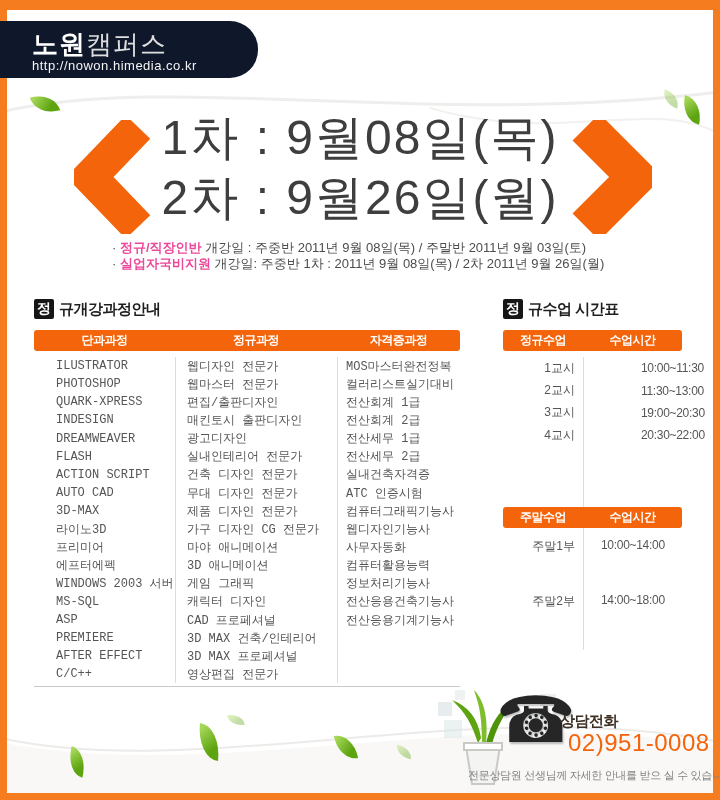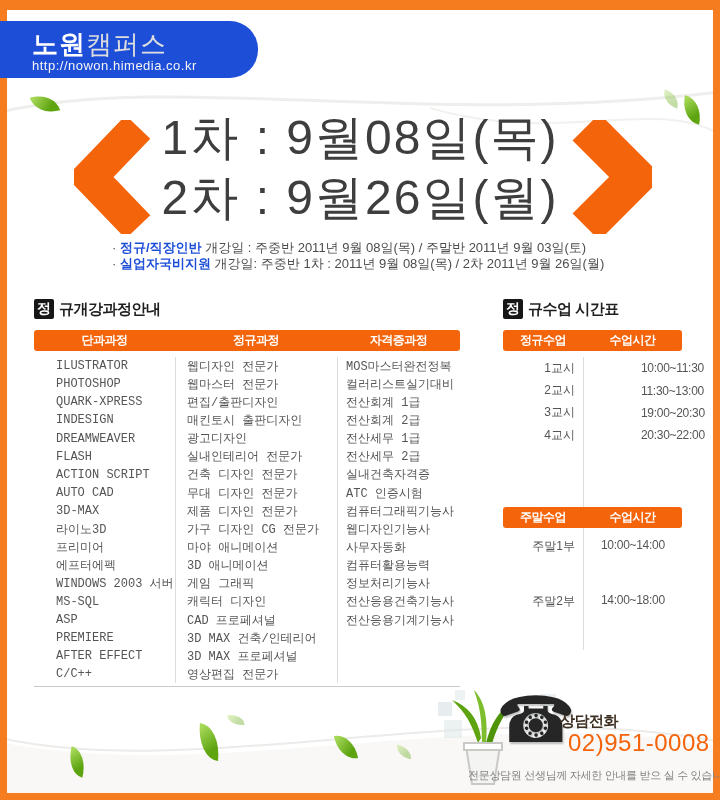--- a/index.html
+++ b/index.html
@@ -7,38 +7,38 @@
        font-family:"Liberation Sans","DejaVu Sans",sans-serif;}
   
   .frame{position:absolute;background:#f57d1f;z-index:1;}
   .frame.top{left:0;top:0;width:720px;height:10px;}
   .frame.left{left:0;top:0;width:7px;height:800px;}
   .frame.right{left:713px;top:0;width:7px;height:800px;}
   .frame.bottom{left:0;top:793px;width:720px;height:7px;}
   
   .waves{position:absolute;left:0;top:0;width:720px;height:800px;z-index:0;}
   
-  .site-header{position:absolute;left:0;top:21px;width:258px;height:57px;background:#1d4ed8;
+  .site-header{position:absolute;left:0;top:21px;width:258px;height:57px;background:#0f172a;
                border-radius:0 28px 28px 0;z-index:3;padding:0;box-sizing:border-box;}
   .brand{position:absolute;left:32px;top:6px;font-size:26px;letter-spacing:1px;color:#fff;white-space:nowrap;}
   .brand .b1{font-weight:bold;color:#ffffff;}
   .brand .b2{font-weight:normal;color:#dedede;}
   .site-url{position:absolute;left:32px;top:37px;font-size:13px;color:#f4f4f4;letter-spacing:0.5px;}
   
   .leaf{position:absolute;z-index:2;background:linear-gradient(135deg,#a6d858 10%,#5ea411 70%);
         border-radius:0 100% 0 100%;}
   .leaf.faded{opacity:.38;}
   
   .banner-line{position:absolute;left:140px;width:440px;text-align:center;font-size:48px;
                color:#3e3e3e;letter-spacing:2px;white-space:nowrap;z-index:2;
                text-shadow:0 1px 0 rgba(255,255,255,.8);}
   .chev{position:absolute;z-index:2;}
   
   .notices{position:absolute;left:112px;top:240px;z-index:2;font-size:13px;color:#4c4c4c;line-height:16px;white-space:nowrap;}
-  .notices .lbl{font-weight:bold;color:#1d4ed8;margin-top:12px;}
+  .notices .lbl{font-weight:bold;color:#ec4899;margin-top:12px;}
   
   .section-title{position:absolute;z-index:2;display:flex;align-items:center;gap:5px;}
   .section-title .cap{width:20px;height:20px;background:#161616;color:#fff;font-weight:bold;
         font-size:14px;display:flex;align-items:center;justify-content:center;border-radius:2px;}
   .section-title .rest{font-weight:bold;font-size:15px;color:#1e1e1e;letter-spacing:-0.5px;}
   
   .bar{position:absolute;height:21px;background:#f4640b;border-radius:3px;display:grid;
        align-items:center;z-index:2;}
   .bar span{color:#fff;font-weight:bold;font-size:12px;text-align:center;letter-spacing:-0.5px;}
   .bar.courses-bar{left:34px;top:330px;width:426px;grid-template-columns:141px 162px 123px;}

